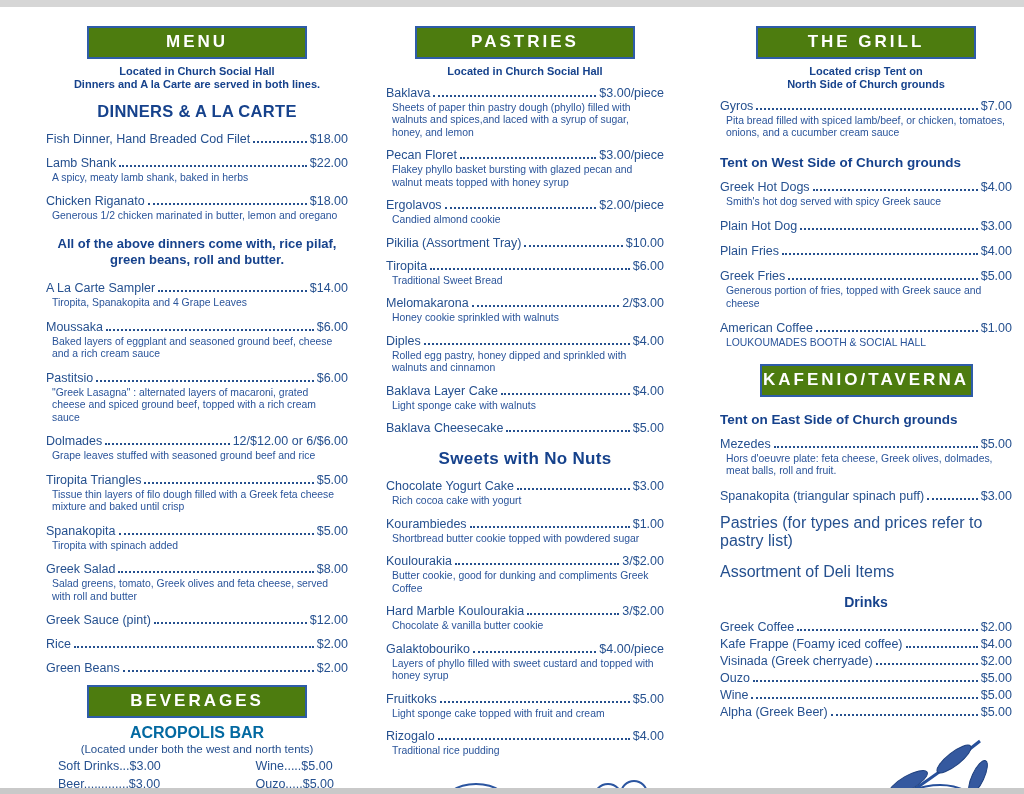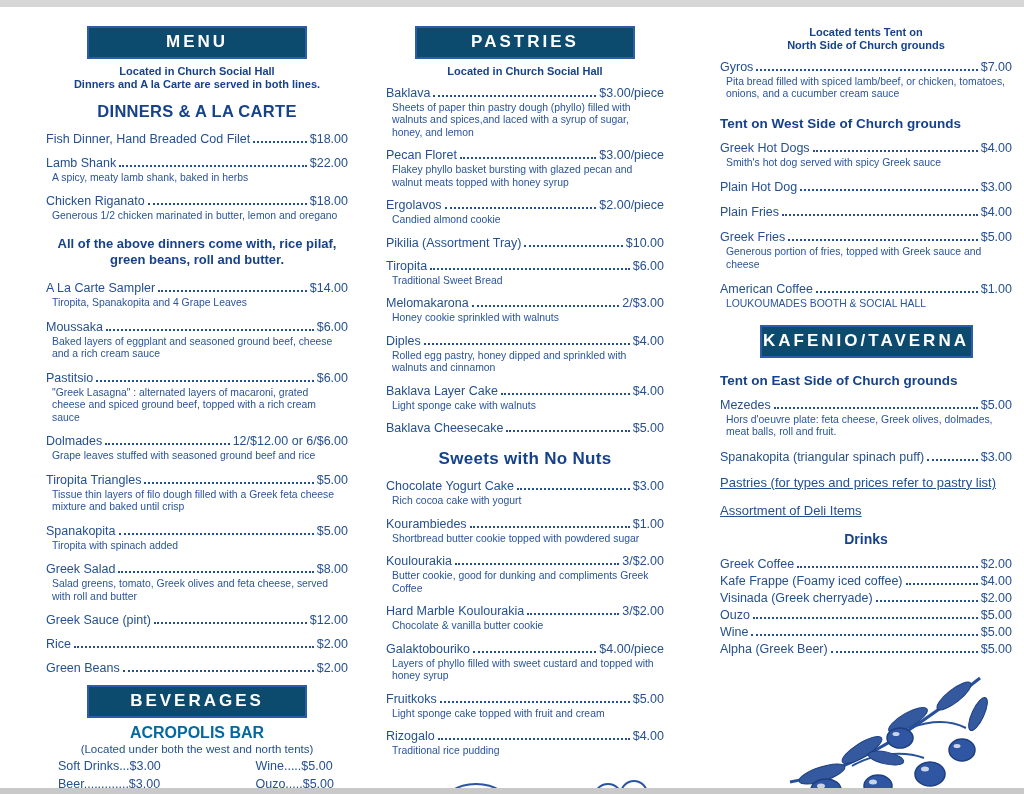--- a/index.html
+++ b/index.html
@@ -10,21 +10,21 @@
   .edge{position:absolute;left:0;width:1024px;background:#d6d6d6;}
   .edge.top{top:0;height:7px;}
   .edge.bottom{bottom:0;height:6px;background:#c9c9c9;}
   .page{display:flex;box-sizing:border-box;padding:26px 0 0 46px;}
   .col{box-sizing:border-box;}
   .col1{width:302px;margin-right:38px;}
   .col2{width:278px;margin-right:56px;}
   .col3{width:292px;}
 
   .banner{
-    background:#0c4a6e;border:2px solid #2e5ca8;color:#ffffff;font-weight:bold;
+    background:#4d7c0f;border:2px solid #2e5ca8;color:#ffffff;font-weight:bold;
     text-align:center;font-size:17px;letter-spacing:3px;padding:4px 0 5px;
     width:220px;margin:0 auto 6px;box-sizing:border-box;
   }
   .banner.wide{width:213px;}
   .loc{
     text-align:center;font-weight:bold;color:#16428c;font-size:11px;line-height:1.18;
   }
   .sec-title{
     text-align:center;font-weight:bold;font-size:16.5px;color:#16428c;
     margin:11px 0 11px;letter-spacing:.3px;
@@ -46,21 +46,21 @@
   .note{
     font-weight:bold;text-align:center;font-size:13px;color:#16428c;
     margin:13px 0 13px;line-height:1.25;
   }
   .subhead{
     font-weight:bold;font-size:13.5px;color:#16428c;margin:15px 0 10px;
   }
   .heading-center{
     font-weight:bold;text-align:center;font-size:14px;color:#16428c;margin:10px 0 10px;
   }
-  .plainline{font-size:13px;margin-bottom:13px;text-decoration:underline;}
+  .plainline{font-size:16px;margin-bottom:13px;}
   .txt-line{font-size:12.5px;line-height:1.45;}
 
   .bev-title{text-align:center;font-weight:bold;font-size:16px;color:#0369a1;margin-top:2px;}
   .bev-sub{text-align:center;font-size:11.5px;margin-top:1px;}
   .bev-grid{display:flex;justify-content:space-between;padding:0 14px 0 12px;margin-top:2px;}
 
   .tight .item{margin-bottom:3px;}
 
   .illus{display:block;margin:10px auto 0;}
   .illus.olive{margin:6px 4px 0 auto;}
@@ -373,21 +373,22 @@
           <circle cx="238" cy="24" r="1.5"></circle>
           <circle cx="206" cy="50" r="1.5"></circle>
         <circle cx="230" cy="48" r="1.5"></circle>
           <circle cx="248" cy="60" r="1.5"></circle>
           <circle cx="220" cy="58" r="1.5"></circle>
       </g>
     </svg>
   </section>
 
   <section class="col col3">
-    <div class="loc">Located tents Tent on</div>
+    <div class="banner">THE GRILL</div>
+    <div class="loc">Located crisp Tent on</div>
     <div class="loc">North Side of Church grounds</div>
     <div class="items">
         <div class="item">
           <div class="row">
             <span class="nm">Gyros</span>
             <span class="dots"></span>
             <span class="pr">$7.00</span>
           </div>
           <div class="desc">Pita bread filled with spiced lamb/beef, or chicken, tomatoes, onions, and a cucumber cream sauce</div>
         </div>

